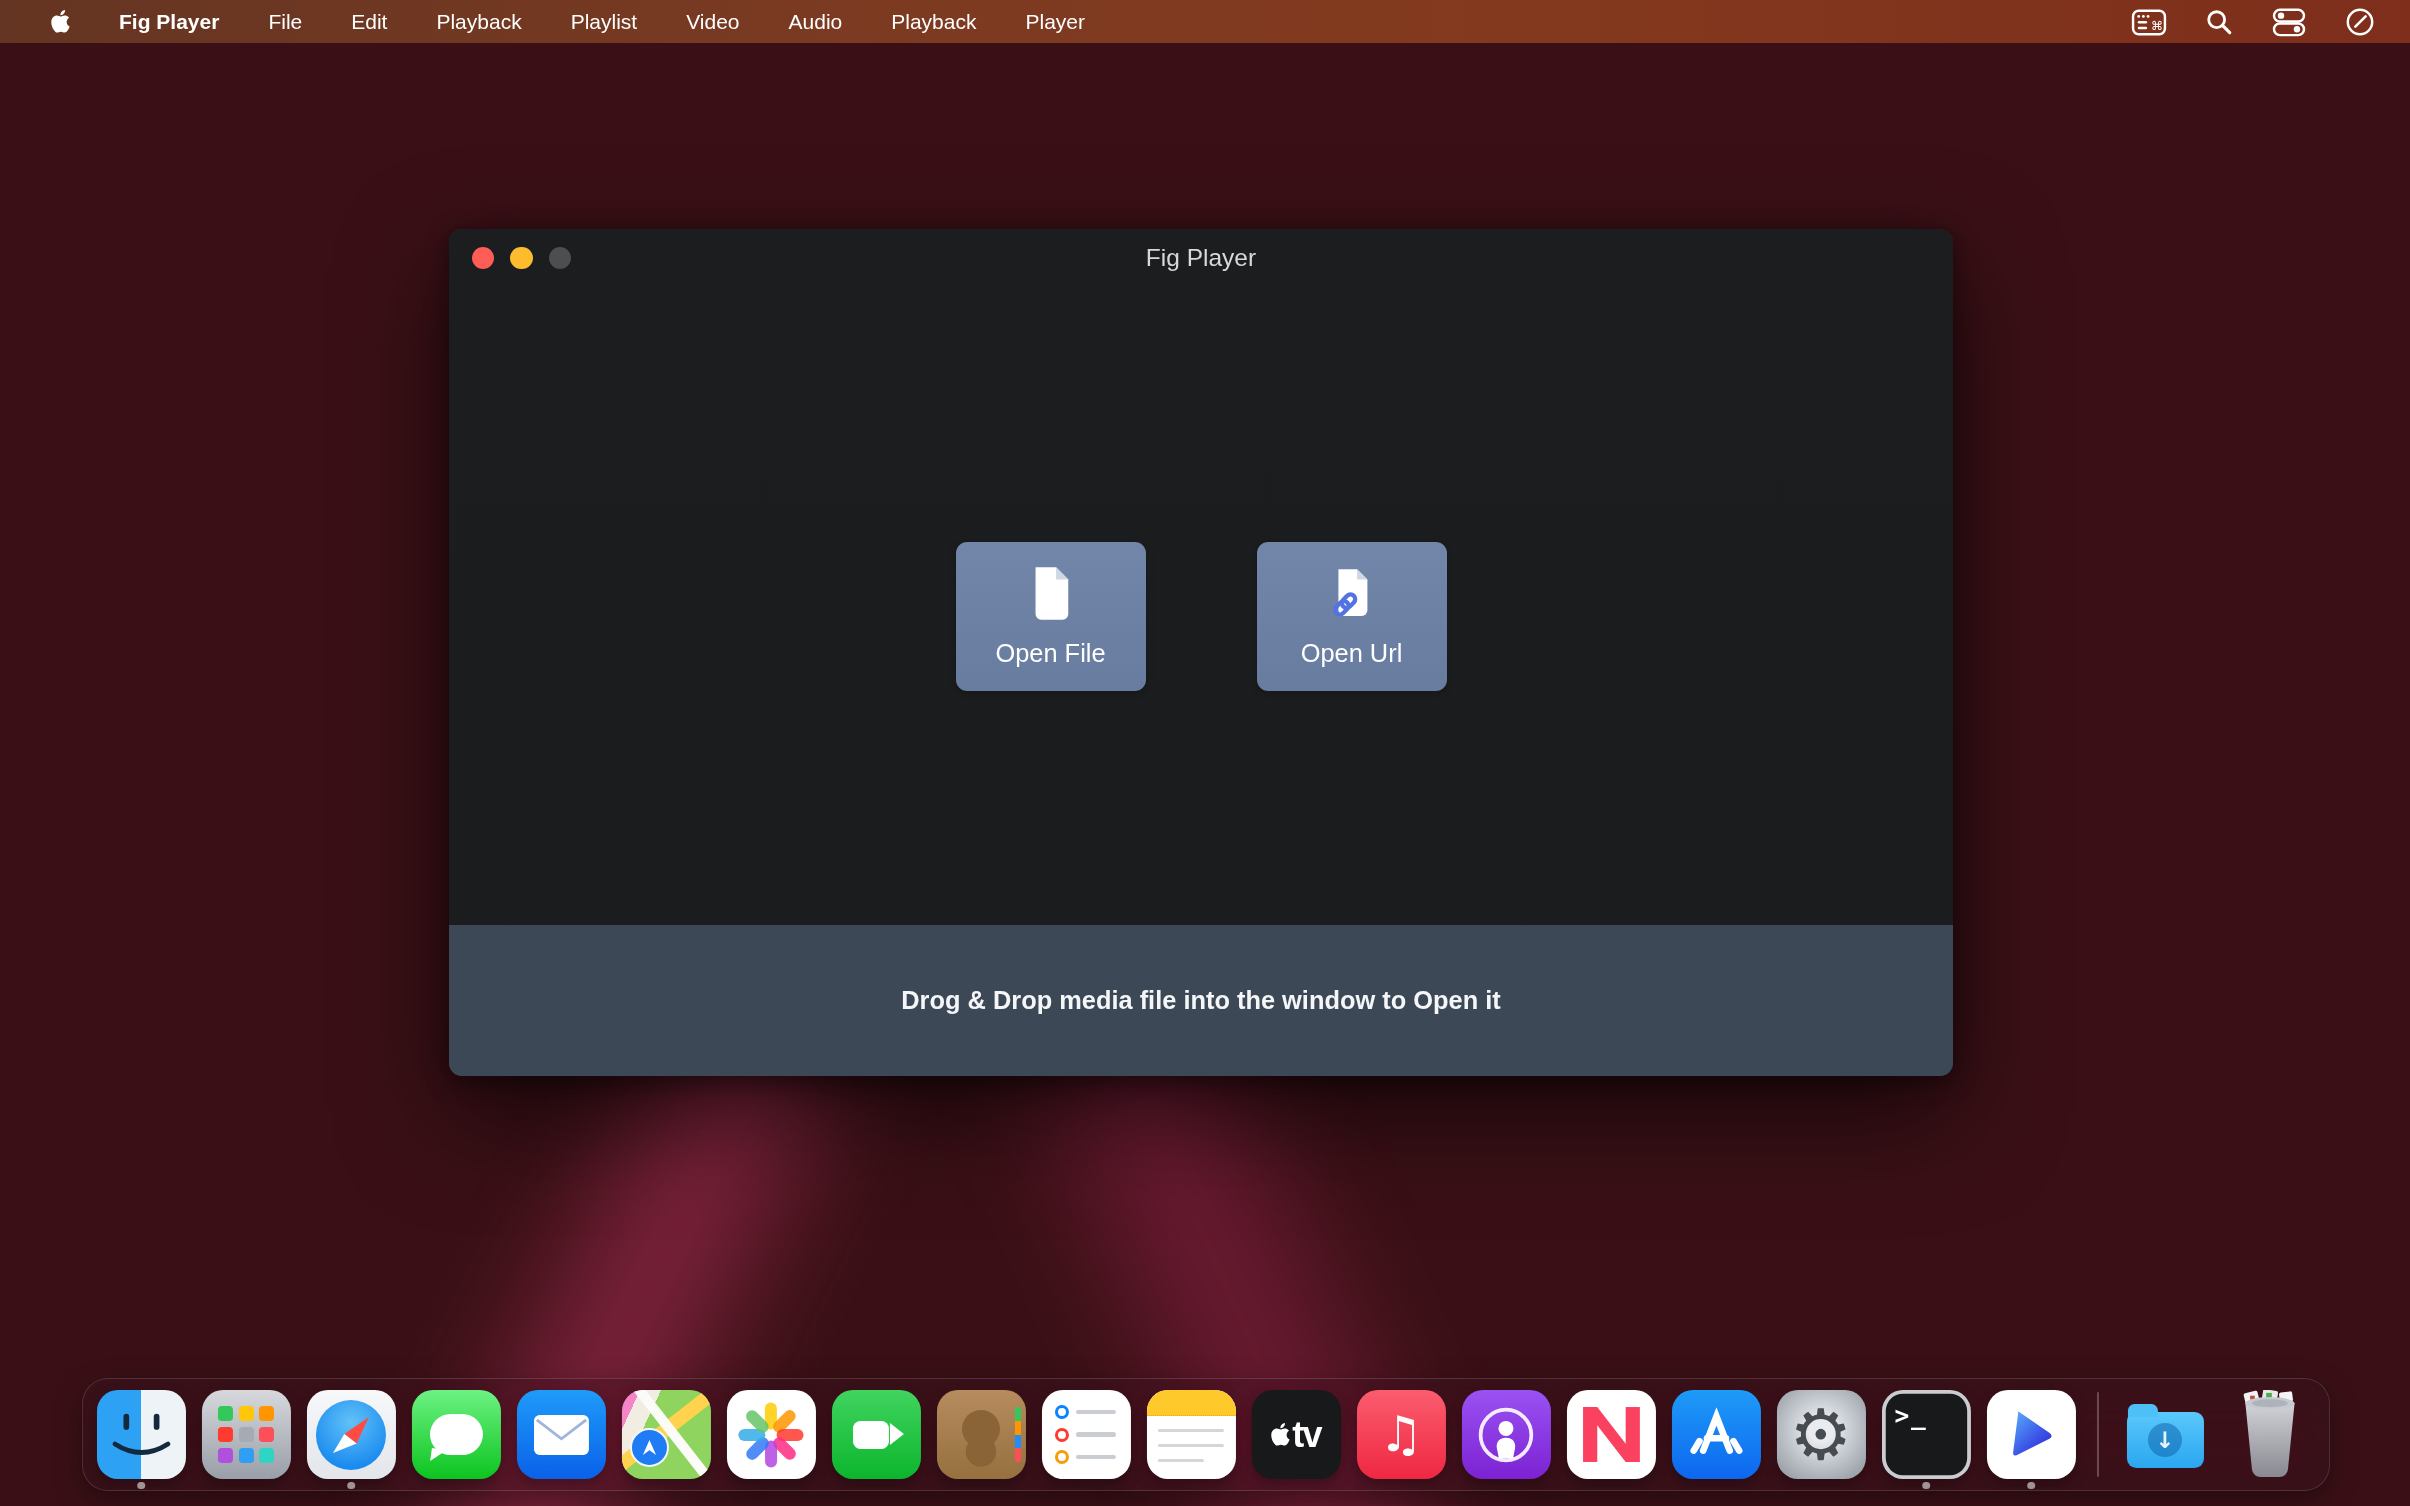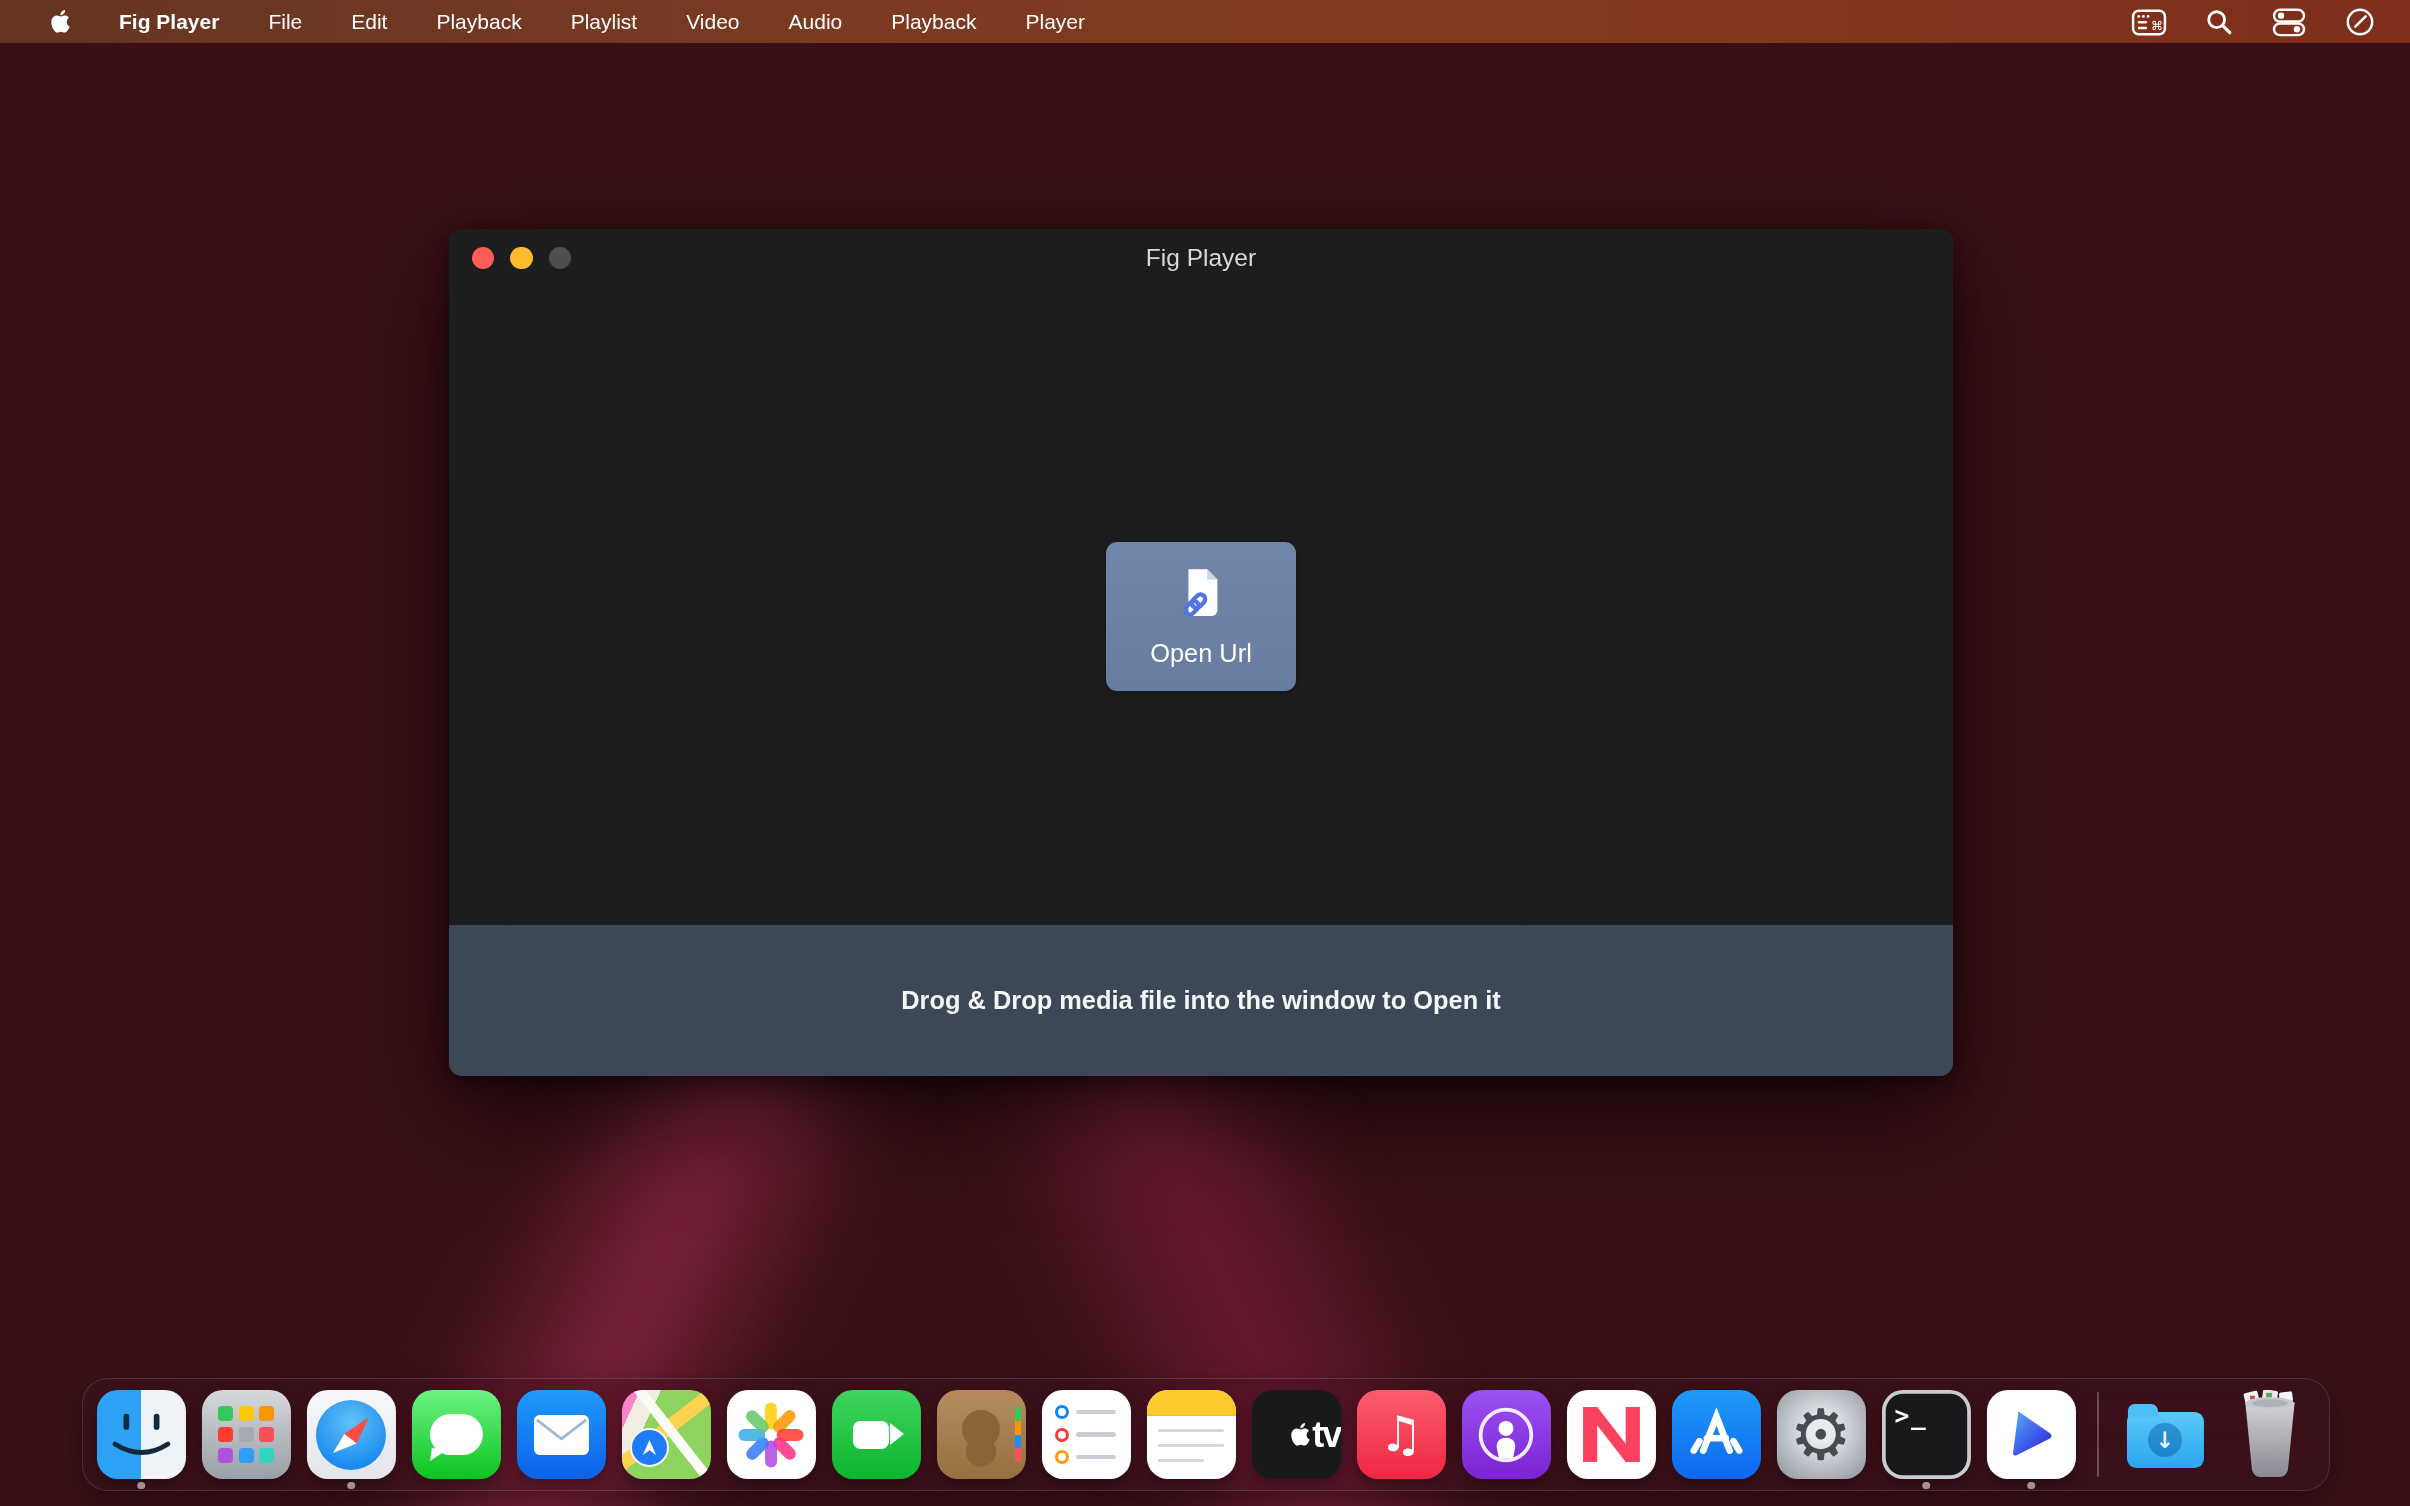--- a/index.html
+++ b/index.html
@@ -97,21 +97,21 @@
   .ct-person{width:38px;height:38px;border-radius:50%;background:#8a6336;position:relative;top:-5.6px;box-shadow:0 22.6px 0 -3.8px #8a6336;}
   .ct-tabs{position:absolute;right:4.7px;top:17px;width:5.6px;height:55px;border-radius:2.8px;background:linear-gradient(180deg,#35c759 0 25%,#ff9500 25% 50%,#1f8ef8 50% 75%,#fd4f57 75% 100%);}
   .ic-reminders{background:#fff;display:flex;flex-direction:column;justify-content:center;gap:8.5px;padding-left:13px;align-items:flex-start;}
   .rem-row{display:flex;align-items:center;gap:7.5px;}
   .rem-dot{width:14px;height:14px;border-radius:50%;border:3.8px solid;box-sizing:border-box;}
   .rem-line{width:40px;height:4.7px;border-radius:2.8px;background:#c9ccd1;}
   .ic-notes{background:#fff;flex-direction:column;display:flex;align-items:stretch;justify-content:flex-start;}
   .nt-band{height:24.5px;background:#fdc92b;border-bottom:1.9px dotted #e4b01c;}
   .nt-lines{flex:1;display:flex;flex-direction:column;gap:11.3px;padding:13px 11.3px 0;}
   .nt-lines i{height:3.8px;border-radius:1.9px;background:#d4d6da;display:block;}
-  .ic-tv{background:#17191a;display:flex;align-items:center;justify-content:flex-end;gap:2px;}
+  .ic-tv{background:#17191a;display:flex;align-items:center;justify-content:center;gap:2px;}
   .tv-txt{color:#fff;font-size:36px;font-weight:700;letter-spacing:-1.9px;}
   .ic-music{background:linear-gradient(180deg,#fb5d6e,#ef2742);color:#fff;font-size:49px;font-family:"DejaVu Sans",sans-serif;}
   .ic-podcasts{background:linear-gradient(180deg,#9a52f2,#7c22d3);}
   .ic-news{background:#fff;}
   .ic-appstore{background:linear-gradient(180deg,#1e9bf8,#0d67ef);}
   .ic-settings{background:radial-gradient(circle at 50% 45%,#e9ebee 0 18%,#c3c8ce 50%,#8d939b 100%);color:#474c53;font-size:70px;font-family:"DejaVu Sans",sans-serif;line-height:1;}
   .ic-terminal{background:#18191b;box-shadow:inset 0 0 0 3.8px #caccd0,0 5.6px 13px rgba(0,0,0,.28);align-items:flex-start;justify-content:flex-start;}
   .term-glyph{color:#fff;font-family:"DejaVu Sans Mono",monospace;font-size:24.5px;font-weight:700;padding:11.3px 0 0 13px;letter-spacing:1.9px;}
   .ic-figplayer{background:#fff;}
   .dl-folder{width:77px;height:56px;background:linear-gradient(180deg,#5ac8fa,#2aa6f0);border-radius:9.4px;position:relative;margin-top:11.3px;}
@@ -185,20 +185,29 @@
     <div class="titlebar">
       <div class="traffic">
         <span class="tl close"></span>
         <span class="tl min"></span>
         <span class="tl zoom"></span>
       </div>
       <div class="win-title">Fig Player</div>
     </div>
 
     <div class="open-row">
+      <div class="open-btn">
+        <span>
+          <svg width="43" height="55" viewBox="0 0 46 58">
+              <path d="M7 1 h22 l13 13 v37 a6 6 0 0 1 -6 6 H13 a6 6 0 0 1 -6 -6 Z" fill="#fff"></path>
+              <path d="M29 1 l13 13 h-13 Z" fill="#cfd7e4"></path>
+            </svg>
+        </span>
+        <span class="lbl">Open File</span>
+      </div>
       <div class="open-btn">
         <span>
           <svg width="43" height="55" viewBox="0 0 46 58">
               <path d="M9 3 h20 l11 11 v33 a6 6 0 0 1 -6 6 H15 a6 6 0 0 1 -6 -6 Z" fill="#fff"></path>
               <path d="M29 3 l11 11 h-11 Z" fill="#cfd7e4"></path>
               <g transform="rotate(-45 17 40)" fill="none" stroke="#5273e0" stroke-width="4.6">
                 <rect x="3" y="35" width="16" height="10" rx="5"></rect>
                 <rect x="13" y="35" width="16" height="10" rx="5"></rect>
               </g>
             </svg>

